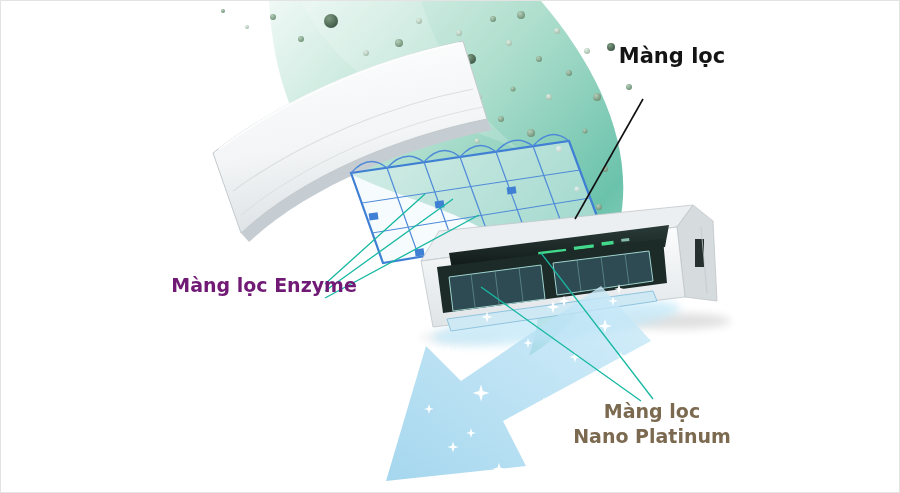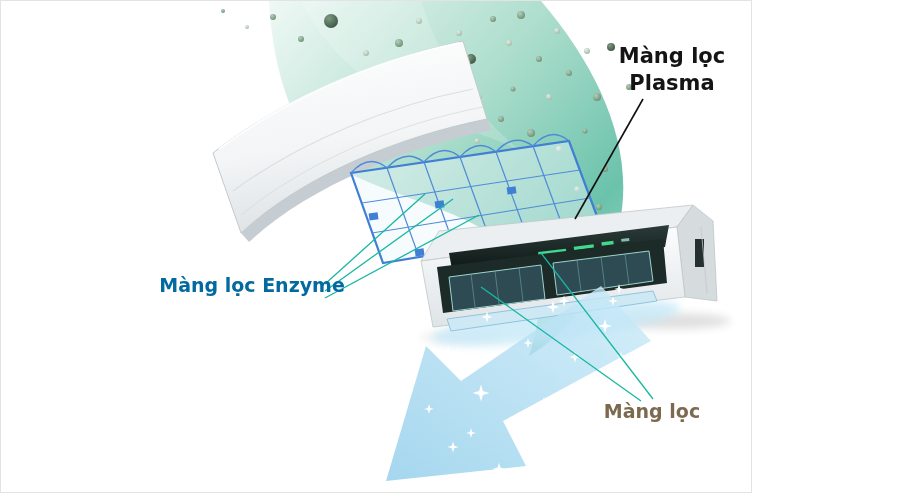--- a/index.html
+++ b/index.html
@@ -1,26 +1,26 @@
 <!DOCTYPE html>
 <html><head>
 <meta charset="utf-8">
 <title>Diagram</title>
 <style>
   html,body { margin:0; padding:0; background:#ffffff; }
   .stage {
-    position:relative; width:752px; height:493px; background:#ffffff;
+    position:relative; width:900px; height:493px; background:#ffffff;
     border:1px solid #e3e3e3; box-sizing:border-box; overflow:hidden;
     font-family:"DejaVu Sans","Liberation Sans",sans-serif;
   }
   .stage svg { position:absolute; left:0; top:0; }
   .label { position:absolute; text-align:center; font-weight:bold; line-height:1.3; }
   .label span { display:block; }
   .label-plasma { left:596px; top:42px; width:150px; color:#141414; font-size:21px; }
-  .label-enzyme { left:144px; top:272px; width:214px; color:#0369a1; font-size:19px; }
+  .label-enzyme { left:156px; top:272px; width:214px; color:#701a75; font-size:19px; }
   .label-nano   { left:552px; top:398px; width:198px; color:#7c6a50; font-size:19px; }
 </style>
 </head>
 <body>
 
 <div class="stage">
 
   <svg width="900" height="493" viewBox="0 0 900 493">
     <defs>
       <linearGradient id="tealGrad" x1="0" y1="0" x2="1" y2="0.9">
@@ -203,22 +203,22 @@
       </g>
       <g stroke="#17b8a2" stroke-width="1.3">
         <path d="M640,400 L480,286"></path>
         <path d="M652,398 L540,252"></path>
       </g>
     </g>
   </svg>
 
   <div class="label label-plasma">
     <span>Màng lọc</span>
-    <span>Plasma</span>
   </div>
   <div class="label label-enzyme">
     <span>Màng lọc Enzyme</span>
   </div>
   <div class="label label-nano">
     <span>Màng lọc</span>
+    <span>Nano Platinum</span>
   </div>
 
 </div>
 
 </body></html>

